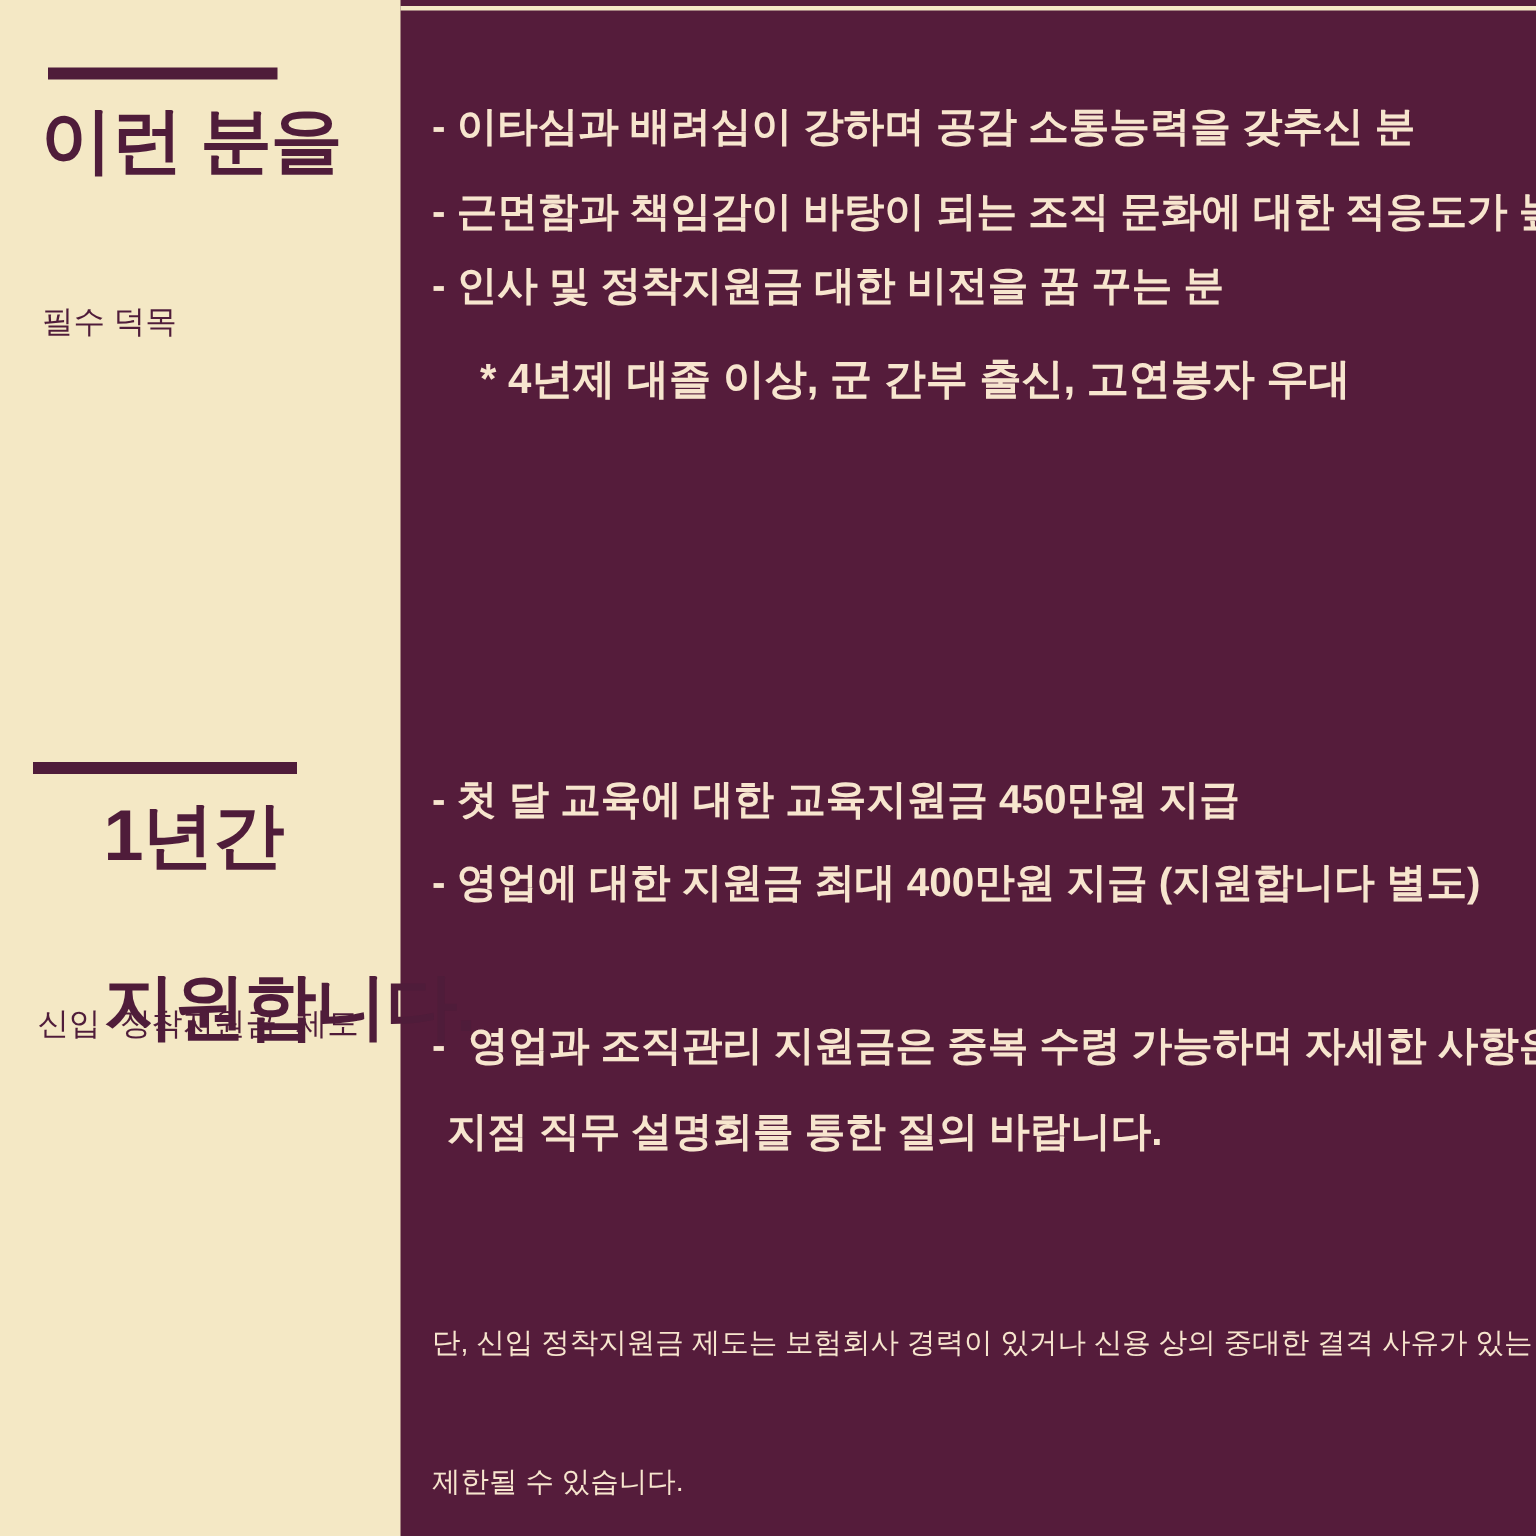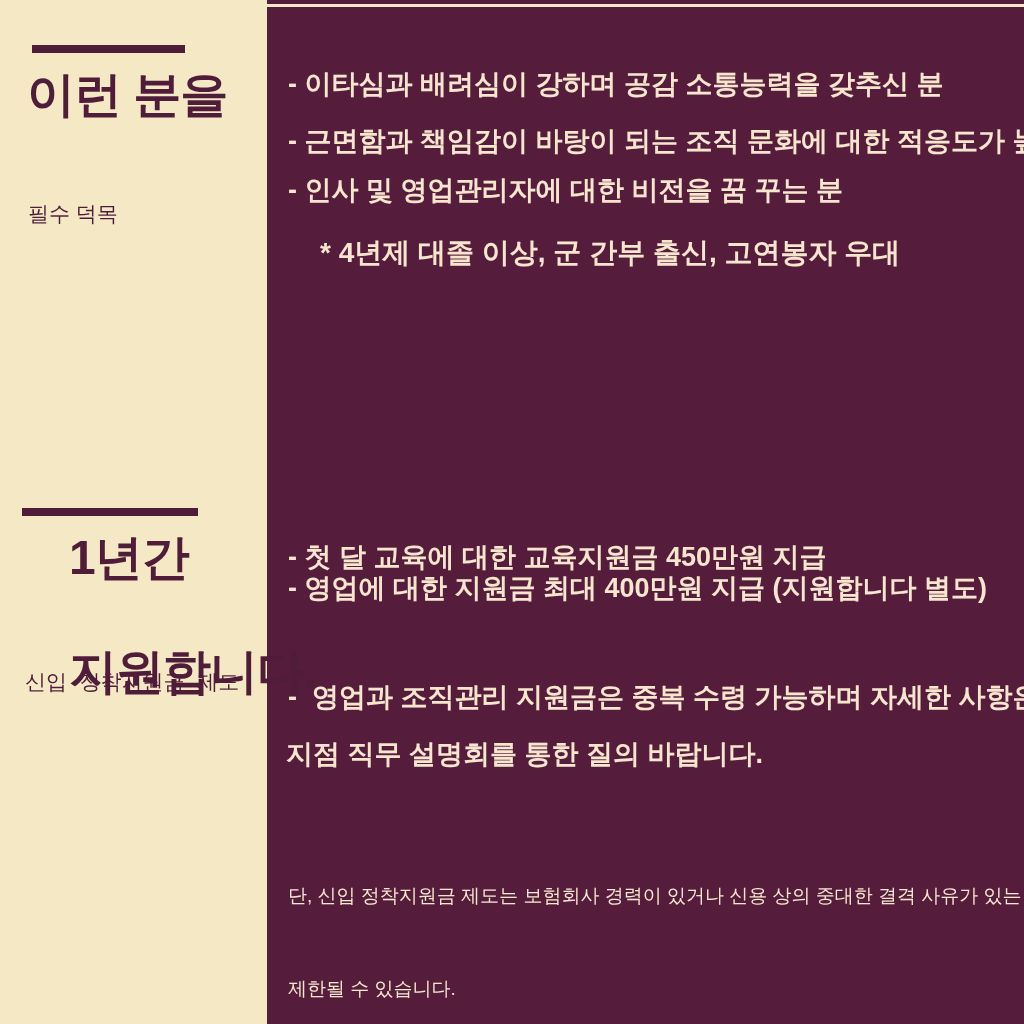--- a/index.html
+++ b/index.html
@@ -60,25 +60,25 @@
   .s1-b2 { top: 123px; }
   .s1-b3 { top: 172px; }
   .s1-note {
     position: absolute;
     left: 320px; top: 234px;
     color: #F7E5CE;
     font-size: 28px;
     font-weight: 700;
     white-space: pre;
   }
-  .s2-b1 { top: 539px; }
+  .s2-b1 { top: 515px; }
   .s2-b2 { top: 570px; }
   .s2-b3 { top: 624px; }
   .s2-b4 { top: 679px; }
-  .s2-b4-cont { left: 286px; top: 736px; }
+  .s2-b4-cont { left: 298px; top: 736px; }
   .fine-print {
     position: absolute;
     left: 288px; top: 818px;
     color: #F7E5CE;
     font-size: 19px;
     font-weight: 500;
     line-height: 31px;
     white-space: pre;
   }
   .fine-print .fp-line { display: block; }
@@ -96,21 +96,21 @@
 </div>
   <div class="side-subtitle subtitle-1">필수 덕목</div>
 
   <div class="divider-bar bar-2"></div>
   <div class="side-heading heading-2"><span>1년간</span><br>
 <span>지원합니다.</span></div>
   <div class="side-subtitle subtitle-2">신입 정착지원금 제도</div>
 
   <div class="bullet s1-b1">- 이타심과 배려심이 강하며 공감 소통능력을 갖추신 분</div>
   <div class="bullet s1-b2">- 근면함과 책임감이 바탕이 되는 조직 문화에 대한 적응도가 높은 분</div>
-  <div class="bullet s1-b3">- 인사 및 영업관리자에 대한 비전을 꿈 꾸는 분</div>
+  <div class="bullet s1-b3">- 인사 및 정착지원금 대한 비전을 꿈 꾸는 분</div>
   <div class="s1-note">* 4년제 대졸 이상, 군 간부 출신, 고연봉자 우대</div>
 
   <div class="bullet s2-b1">- 첫 달 교육에 대한 교육지원금 450만원 지급</div>
   <div class="bullet s2-b2">- 영업에 대한 지원금 최대 400만원 지급 (지원합니다 별도)</div>
   <div class="bullet s2-b4">-  영업과 조직관리 지원금은 중복 수령 가능하며 자세한 사항은</div>
   <div class="bullet s2-b4-cont">지점 직무 설명회를 통한 질의 바랍니다.</div>
 
   <div class="fine-print">
     <span class="fp-line">단, 신입 정착지원금 제도는 보험회사 경력이 있거나 신용 상의 중대한 결격 사유가 있는 경우 지급이</span>
     <span class="fp-line">제한될 수 있습니다.</span>

